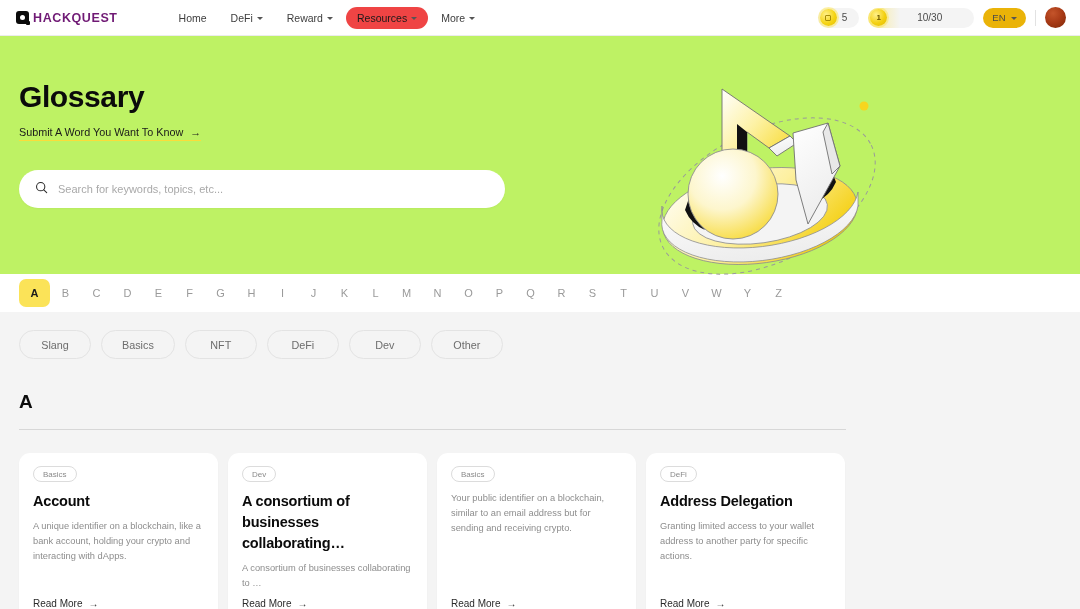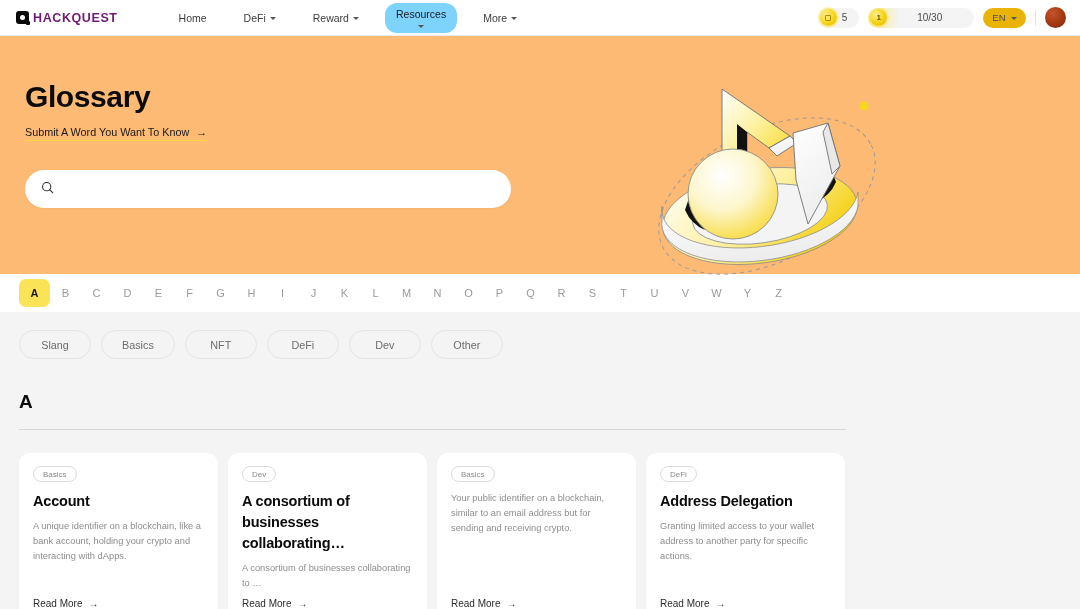--- a/index.html
+++ b/index.html
@@ -44,31 +44,31 @@
     right: -1px; bottom: -1px;
     border-radius: 1px;
   }
   .logo-text {
     font-size: 12.5px;
     font-weight: 700;
     letter-spacing: 0.6px;
     color: #701a75;
   }
 
-  .nav { display: flex; align-items: center; gap: 15px; margin-left: 50px; }
+  .nav { display: flex; align-items: center; gap: 2px; margin-left: 50px; }
   .nav-item {
     display: flex; align-items: center; gap: 4px;
     font-size: 10.5px;
     color: #3d3d3d;
     padding: 5px 11px;
     border-radius: 12px;
     cursor: pointer;
     white-space: nowrap;
   }
-  .nav-item.active { background: #7dd3fc; color: #1a1a1a; font-weight: 500; flex-direction: column; }
+  .nav-item.active { background: #ef4444; color: #1a1a1a; font-weight: 500; }
   .chev {
     width: 0; height: 0;
     border-left: 3.2px solid transparent;
     border-right: 3.2px solid transparent;
     border-top: 3.8px solid #555;
     margin-top: 1px;
   }
 
   .header-right {
     margin-left: auto;
@@ -136,22 +136,22 @@
   .avatar {
     width: 21px; height: 21px;
     border-radius: 50%;
     background: radial-gradient(circle at 38% 30%, #c4542a 0%, #a83a16 48%, #7d2707 100%);
   }
 
   
   .hero {
     position: relative;
     height: 238px;
-    background: #fdba74;
-    padding: 44px 0 0 25px;
+    background: #bef264;
+    padding: 44px 0 0 19px;
   }
   .hero h1 {
     font-size: 30px;
     font-weight: 700;
     letter-spacing: -0.4px;
     color: #0b0b0b;
   }
   .hero p {
     margin-top: 13px;
     font-size: 11.6px;
@@ -378,20 +378,21 @@
     <span class="arrow-r">→</span>
   </div>
 
   <div class="searchbar">
     <span class="search-ico">
       <svg width="13" height="13" viewBox="0 0 16 16" fill="none">
         <circle cx="7" cy="7" r="5.1" stroke="#2b2b2b" stroke-width="1.3"></circle>
         <line x1="10.8" y1="10.8" x2="14.4" y2="14.4" stroke="#2b2b2b" stroke-width="1.3" stroke-linecap="round"></line>
       </svg>
     </span>
+    <input class="search-input" type="text" placeholder="Search for keywords, topics, etc..." style="">
   </div>
 
   
   <div class="hero-art">
     <svg width="270" height="222" viewBox="0 0 270 222" fill="none">
       <defs>
         <linearGradient id="gYellow" x1="0" y1="0" x2="1" y2="1">
           <stop offset="0%" stop-color="#ffffff"></stop>
           <stop offset="45%" stop-color="#fdf2a6"></stop>
           <stop offset="100%" stop-color="#f6d518"></stop>

